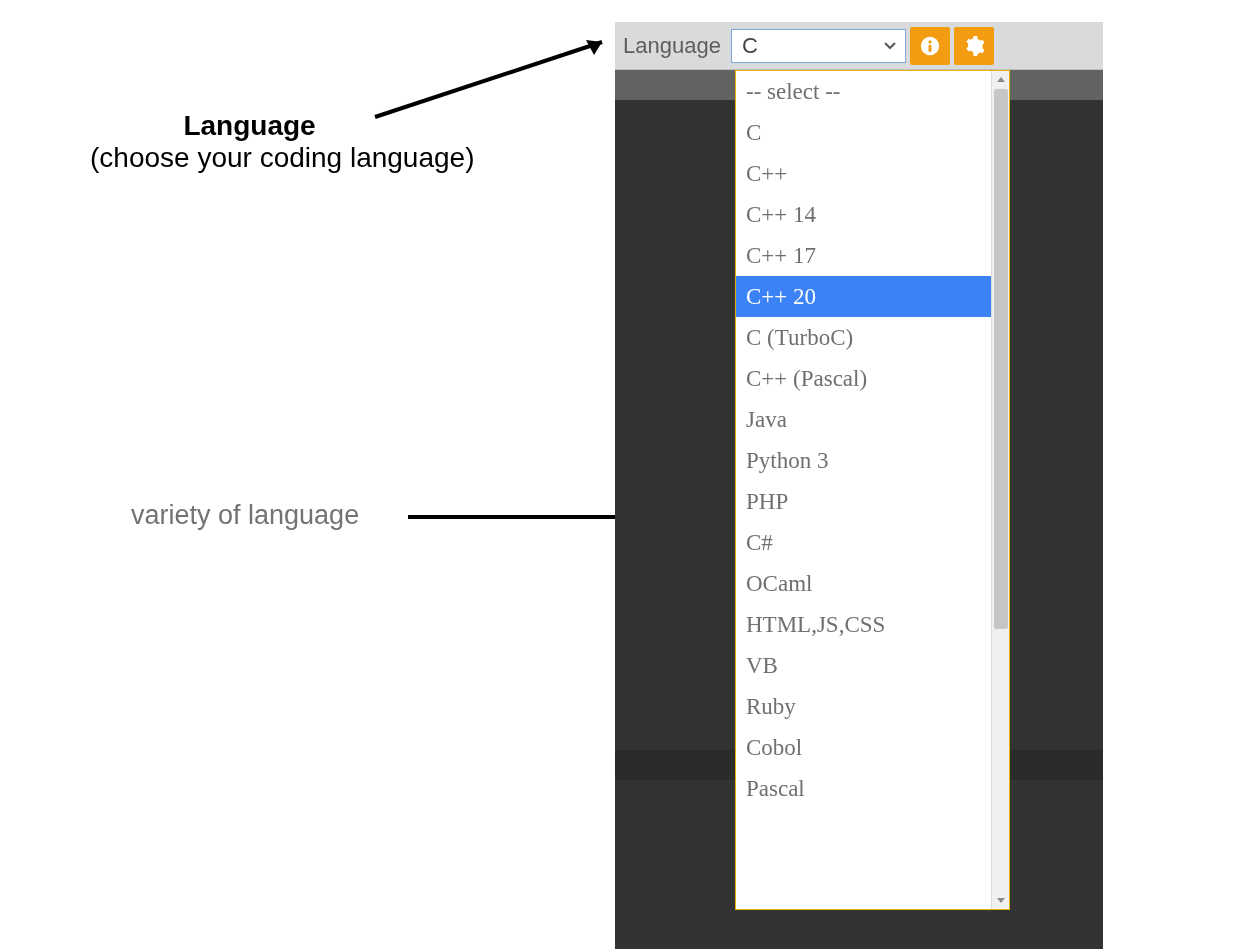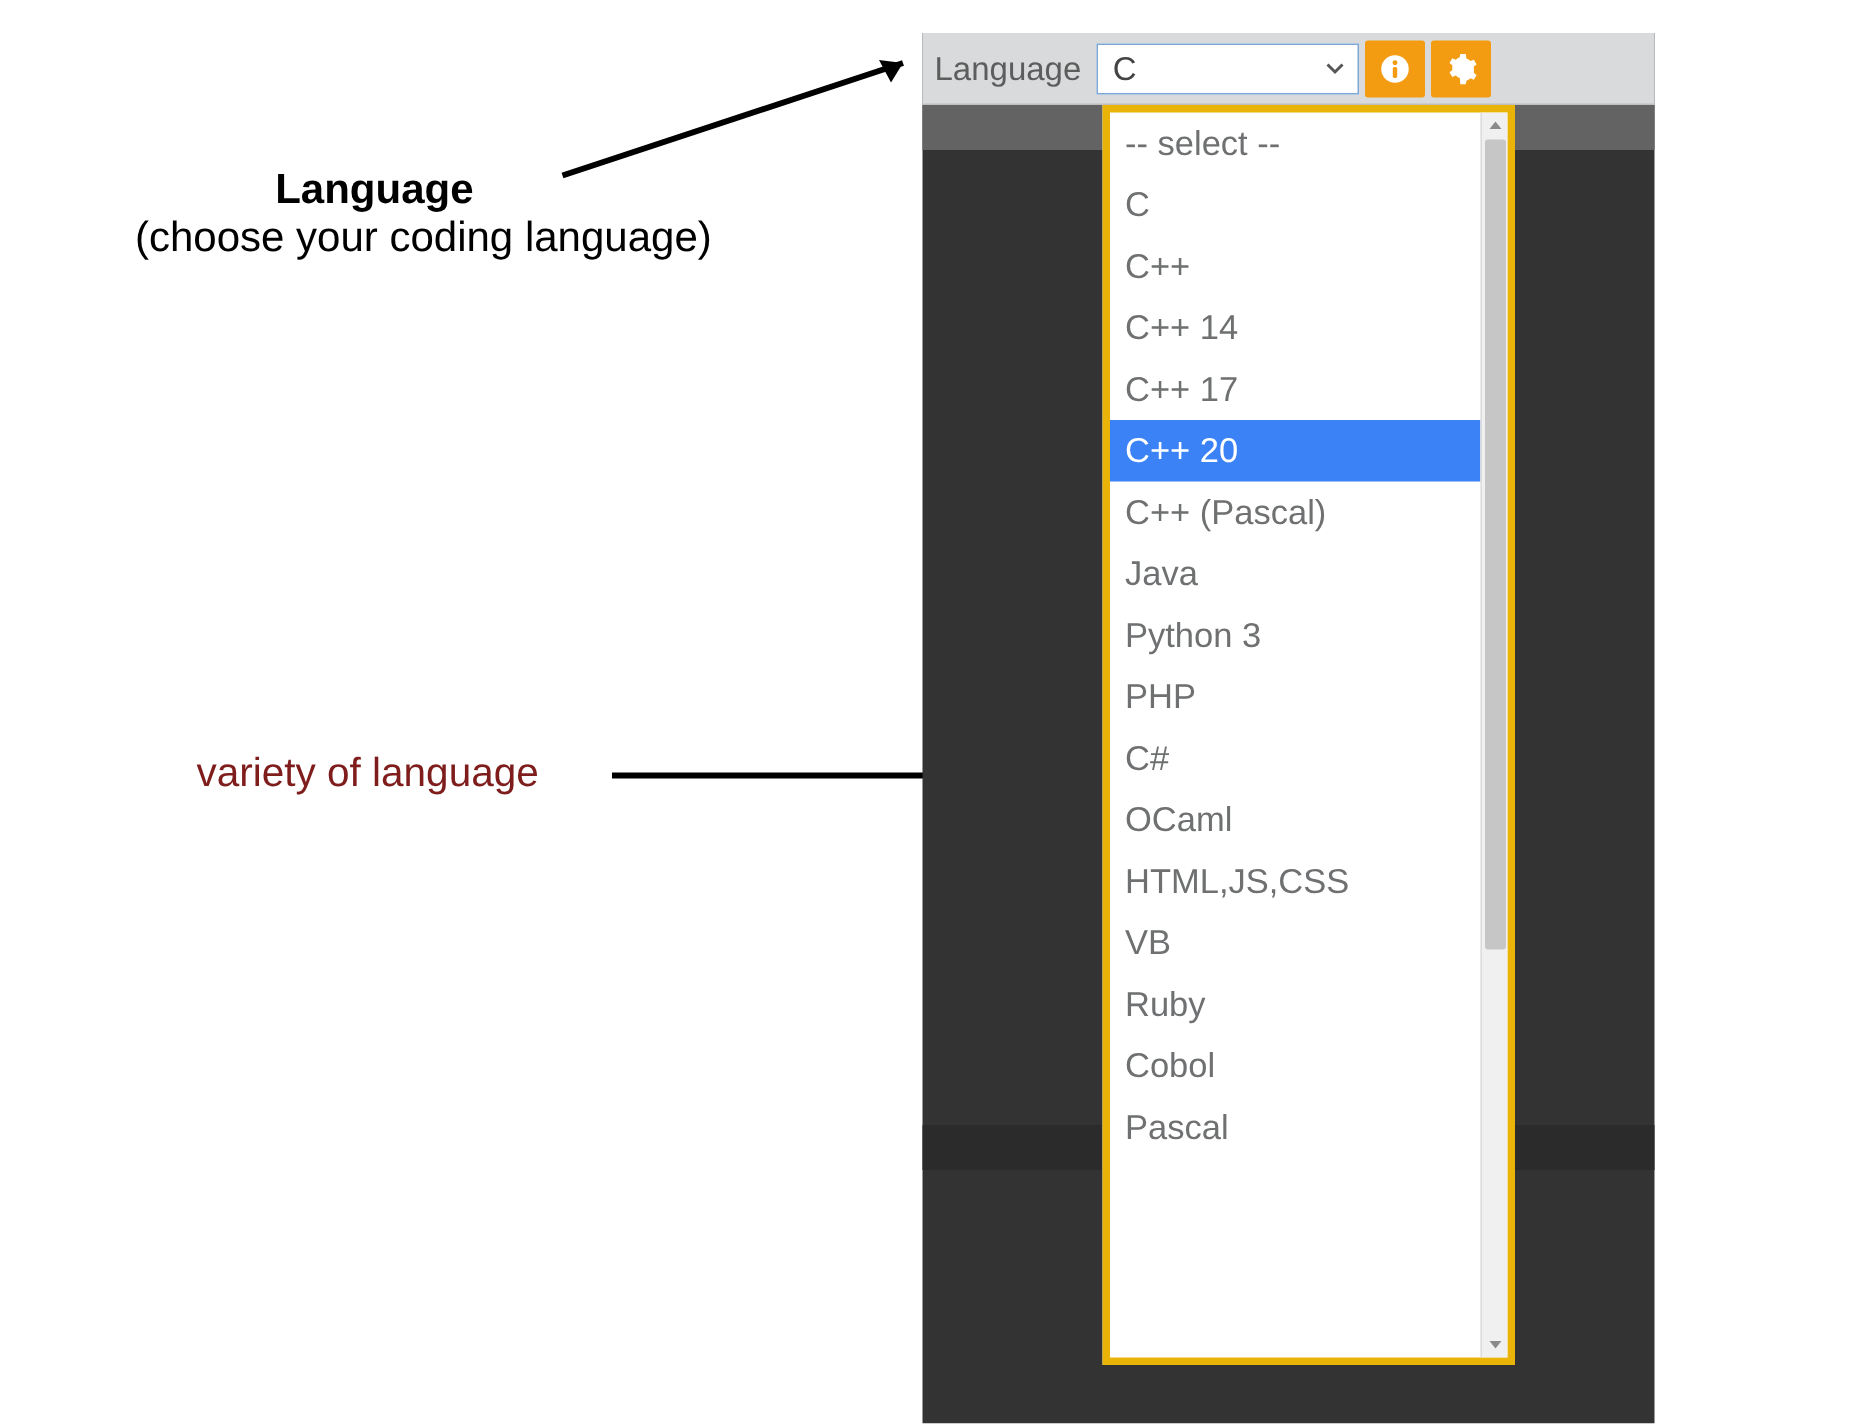--- a/index.html
+++ b/index.html
@@ -19,21 +19,21 @@
     font-size: 28px;
     color: #000;
     text-align: left;
   }
   .anno-lang-title .bold { font-weight: 700; }
   .anno-var {
     position: absolute;
     left: 131px;
     top: 500px;
     font-size: 27px;
-    color: #7f1d1d;
+    color: #737373;
   }
 
   
   .overlay-svg {
     position: absolute;
     left: 0; top: 0;
     width: 1236px; height: 949px;
     pointer-events: none;
   }
 
@@ -105,23 +105,24 @@
   }
 
   
   .dropdown {
     position: absolute;
     left: 120px;   
     top: 48px;
     width: 275px;
     height: 840px;
     background: #fff;
-    border: 5px solid #eab308;
+    border: 1px solid #eab308;
     display: flex;
     flex-direction: column;
+    font-family: Liberation Serif, serif;
   }
   .dropdown-inner {
     flex: 1;
     overflow: hidden;
     position: relative;
   }
   .dropdown-items { width: calc(100% - 18px); }
   .dropdown-item {
     font-size: 23px;
     line-height: 41px;
@@ -223,20 +224,21 @@
 
     <div class="dropdown">
       <div class="dropdown-inner">
         <div class="dropdown-items" id="dropdown-items">
             <div class="dropdown-item">-- select --</div>
             <div class="dropdown-item">C</div>
             <div class="dropdown-item">C++</div>
             <div class="dropdown-item">C++ 14</div>
             <div class="dropdown-item">C++ 17</div>
             <div class="dropdown-item highlight">C++ 20</div>
+            <div class="dropdown-item">C (TurboC)</div>
             <div class="dropdown-item">C++ (Pascal)</div>
             <div class="dropdown-item">Java</div>
             <div class="dropdown-item">Python 3</div>
             <div class="dropdown-item">PHP</div>
             <div class="dropdown-item">C#</div>
             <div class="dropdown-item">OCaml</div>
             <div class="dropdown-item">HTML,JS,CSS</div>
             <div class="dropdown-item">VB</div>
             <div class="dropdown-item">Ruby</div>
             <div class="dropdown-item">Cobol</div>

